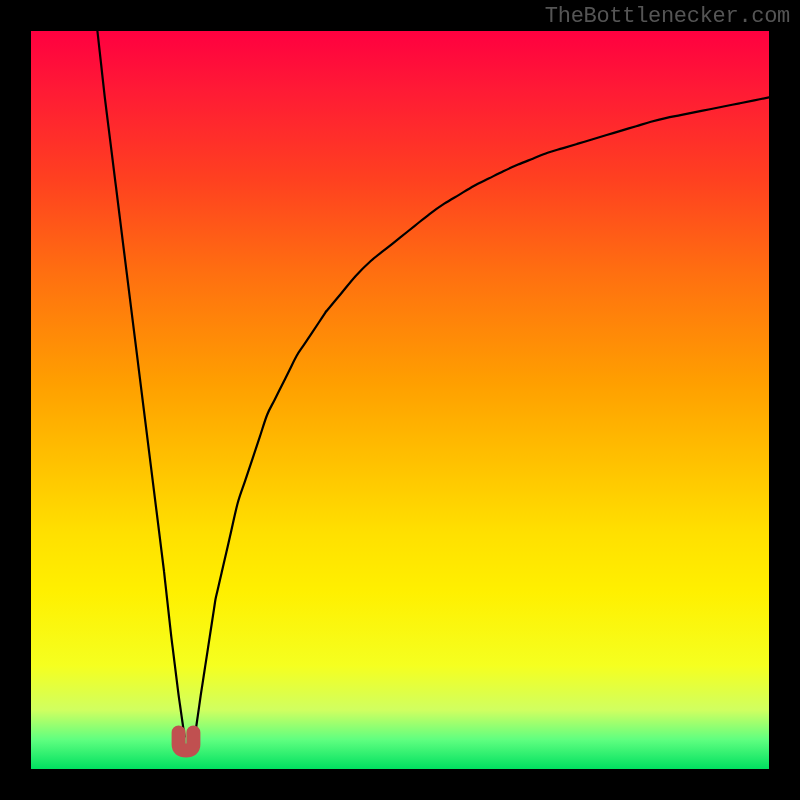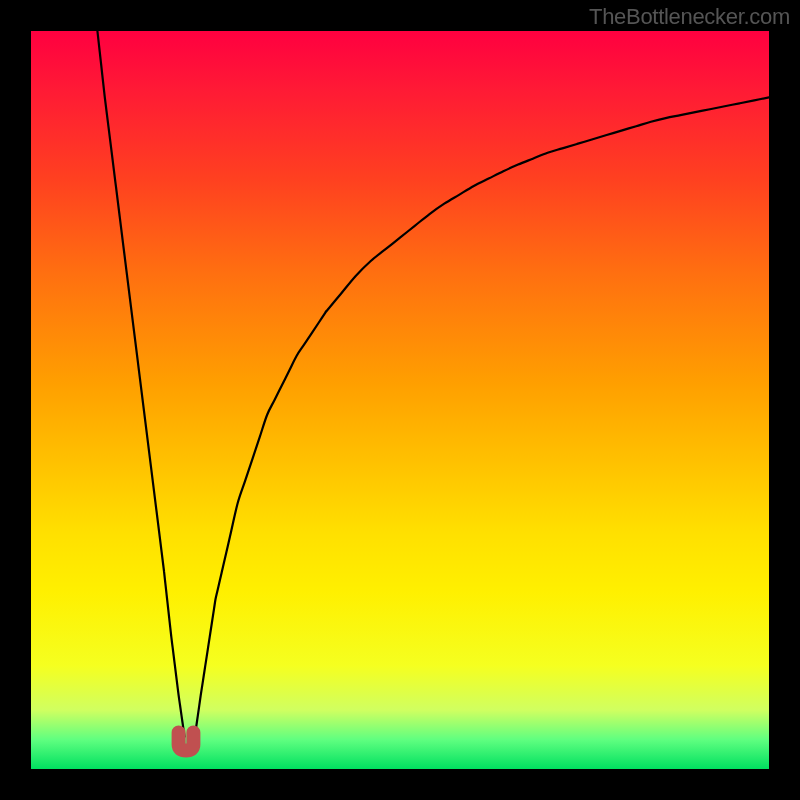--- a/index.html
+++ b/index.html
@@ -9,20 +9,21 @@
     height: 800px;
     overflow: hidden;
     background: #fff;
     font-family: Arial, Helvetica, sans-serif;
   }
   .frame {
     position: relative;
     width: 800px;
     height: 800px;
     background: #000;
+    font-family: Liberation Mono, monospace;
   }
   .plot-area {
     position: absolute;
     left: 31px;
     top: 31px;
     width: 738px;
     height: 738px;
     background: linear-gradient(
       to bottom,
       #ff0040 0%,

